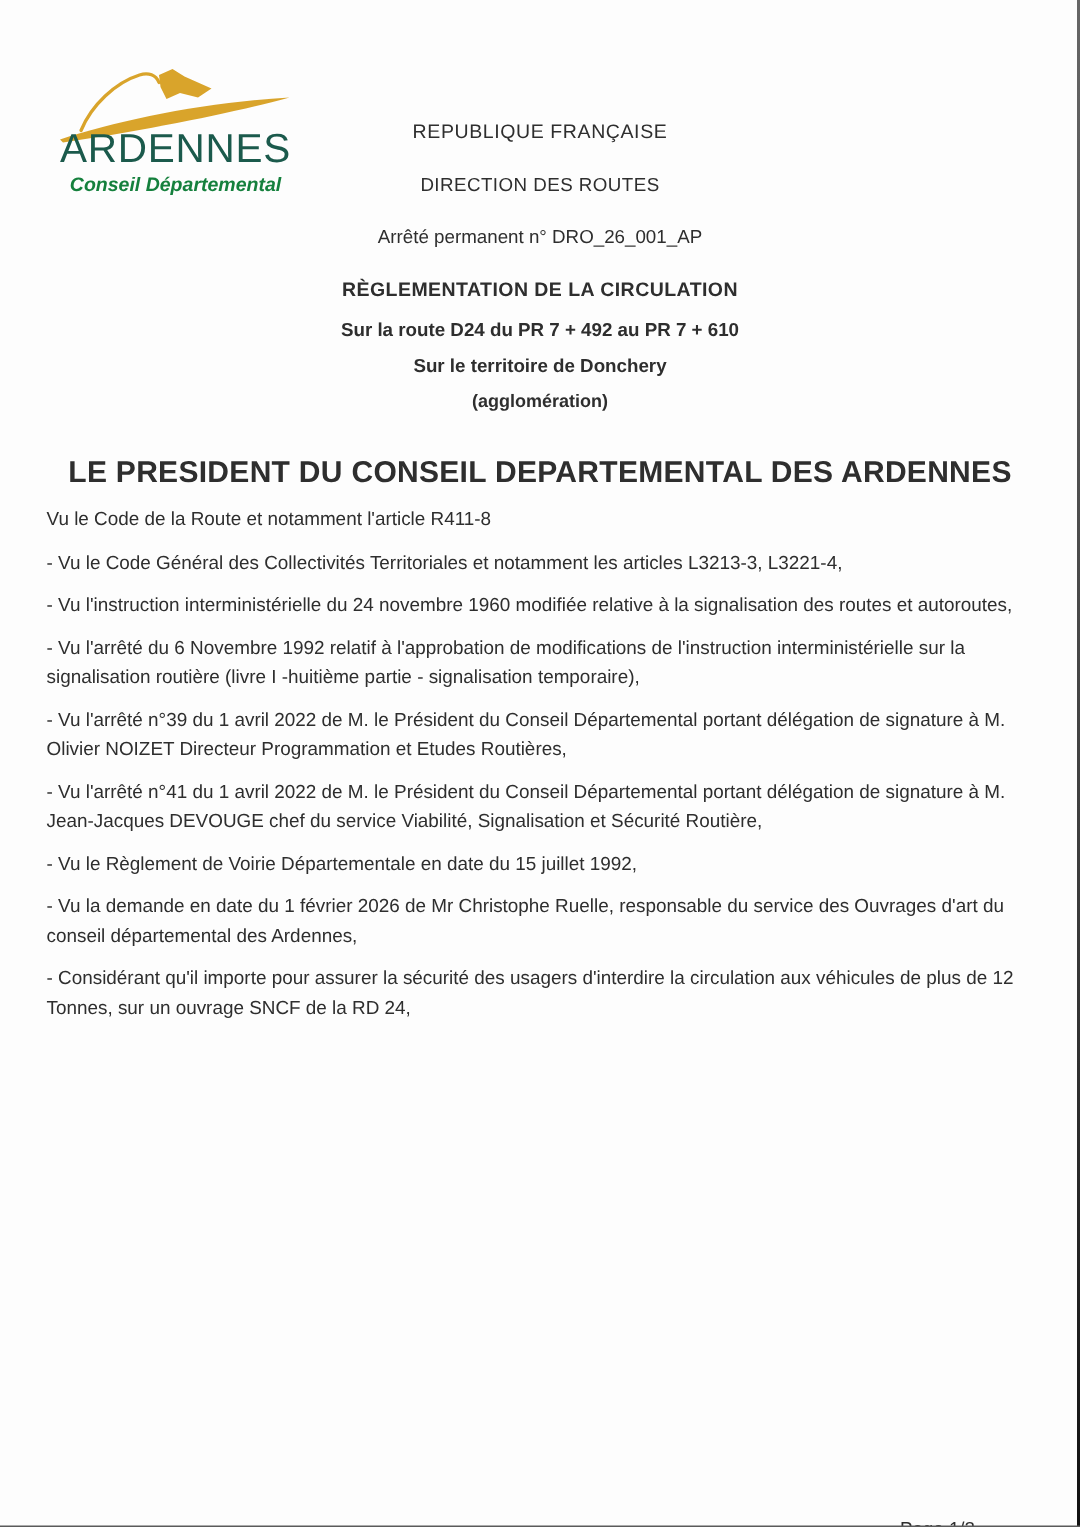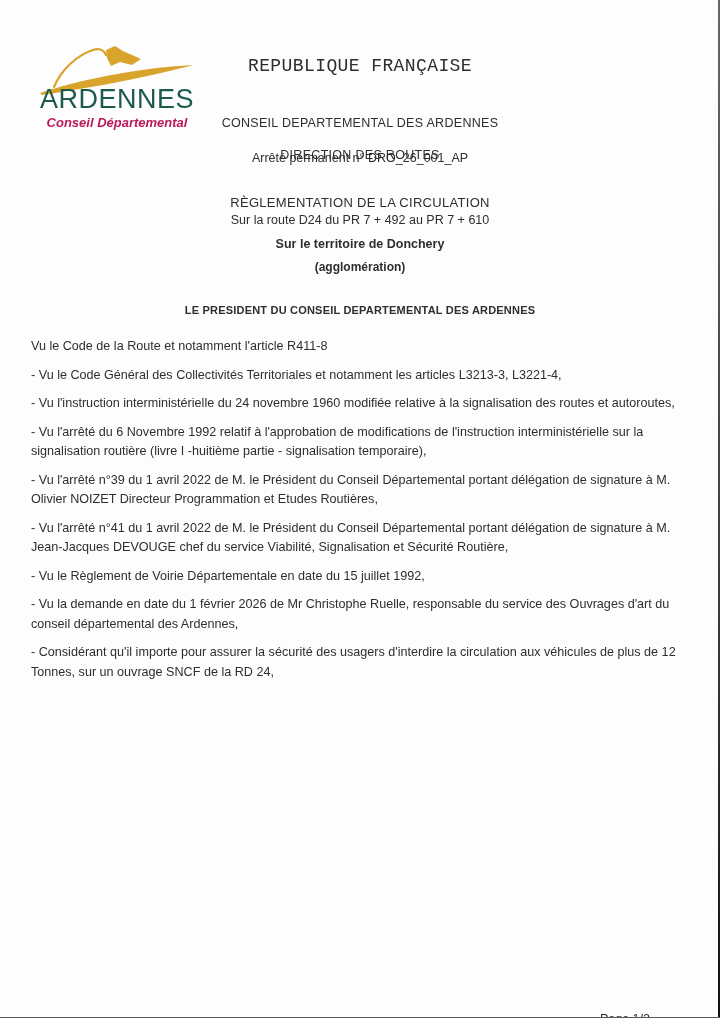--- a/index.html
+++ b/index.html
@@ -26,40 +26,40 @@
     font-size: 27px;
     font-weight: normal;
     letter-spacing: 0.5px;
     color: #1b5a4c;
     line-height: 1;
   }
   .logo-subtitle {
     font-size: 13px;
     font-weight: bold;
     font-style: italic;
-    color: #be185d;
+    color: #15803d;
     margin-top: 2px;
   }
 
   
   .centered {
     position: absolute;
     left: 0;
     width: 100%;
     text-align: center;
     white-space: pre-line;
   }
-  .hdr-republic { top: 56px;  font-size: 18px; letter-spacing: 0.4px; font-family: Liberation Mono, monospace; }
+  .hdr-republic { top: 80px;  font-size: 13px; letter-spacing: 0.4px; }
   .hdr-org      { top: 99px;  font-size: 12.5px; line-height: 16px; letter-spacing: 0.3px; }
   .arrete-ref   { top: 151px; font-size: 12.5px; }
-  .title-main   { top: 195px; font-size: 13px;   font-weight: normal; letter-spacing: 0.3px; }
-  .title-sub1   { top: 213px; font-size: 12.5px; font-weight: normal; }
+  .title-main   { top: 185px; font-size: 13px;   font-weight: bold; letter-spacing: 0.3px; }
+  .title-sub1   { top: 213px; font-size: 12.5px; font-weight: bold; }
   .title-sub2   { top: 237px; font-size: 12.5px; font-weight: bold; }
   .title-sub3   { top: 260px; font-size: 12px; font-weight: bold; }
-  .main-heading { top: 304px; font-size: 11px; font-weight: bold; letter-spacing: 0.2px; }
+  .main-heading { top: 304px; font-size: 20px; font-weight: bold; letter-spacing: 0.2px; }
 
   
   .body-text {
     position: absolute;
     top: 337px;
     left: 31px;
     width: 660px;
     font-size: 12.6px;
     line-height: 19.5px;
   }
@@ -99,21 +99,20 @@
         <path d="M69 8 L78 4 L86 9 L104 17 L95 23 L83 20 L74 24 L70 16 Z" fill="#d9a42b"></path>
         <path d="M3 51 C 42 38, 100 26, 156 23 C 120 33, 60 45, 5 53 Z" fill="#d9a42b"></path>
       </svg>
     </span>
     <div class="logo-title">ARDENNES</div>
     <div class="logo-subtitle">Conseil Départemental</div>
   </div>
 
   <div class="centered hdr-republic">REPUBLIQUE FRANÇAISE</div>
   <div class="centered hdr-org">
-    <div>CONSEIL DEPARTEMENTAL DES ARDENNES</div>
     <div>DIRECTION DES ROUTES</div>
   </div>
 
   <div class="centered arrete-ref">Arrêté permanent n° DRO_26_001_AP</div>
   <div class="centered title-main">RÈGLEMENTATION DE LA CIRCULATION</div>
   <div class="centered title-sub1">Sur la route D24 du PR 7 + 492 au PR 7 + 610</div>
   <div class="centered title-sub2">Sur le territoire de Donchery</div>
   <div class="centered title-sub3">(agglomération)</div>
 
   <div class="centered main-heading">LE PRESIDENT DU CONSEIL DEPARTEMENTAL DES ARDENNES</div>

